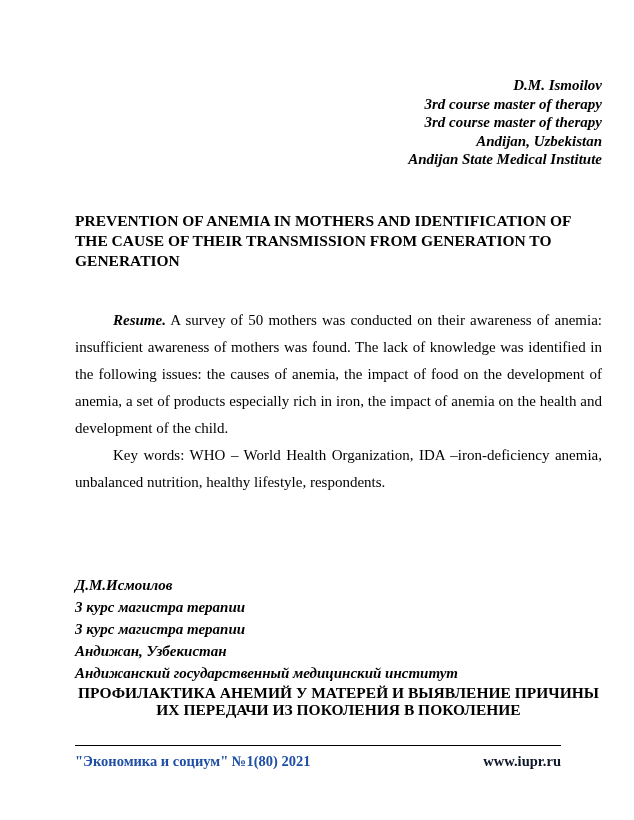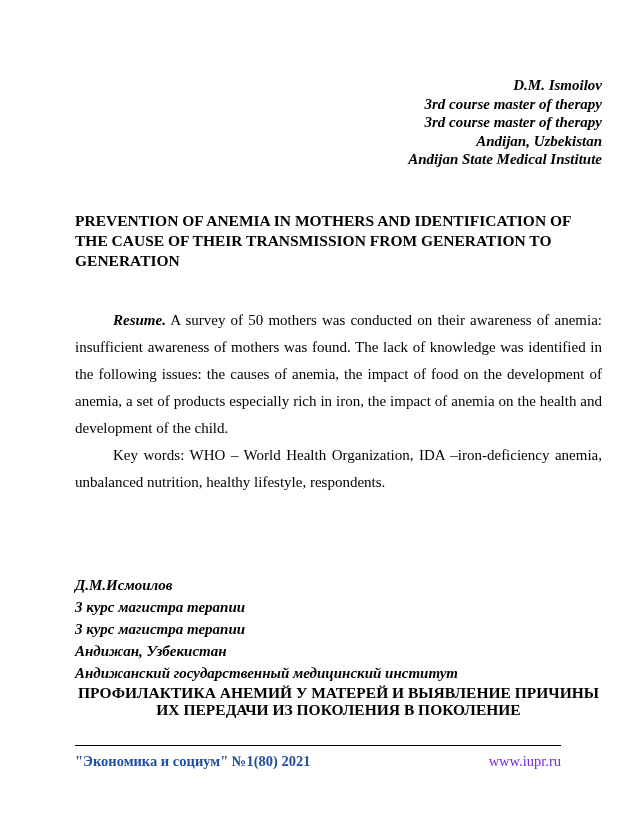--- a/index.html
+++ b/index.html
@@ -82,23 +82,23 @@
   }
   .footer-row {
     display: flex;
     justify-content: space-between;
     align-items: baseline;
     font-weight: bold;
     font-size: 14.5px;
     color: #1f4fa5;
   }
   .footer-site {
-    color: #6d28d9;
+    color: #0f172a;
     text-decoration: none;
-    font-weight: normal;
+    font-weight: bold;
   }
 </style>
 </head>
 <body>
 
 <div class="page">
   <div class="content">
 
     <div class="authors-block">
       <div>D.M. Ismoilov</div>

